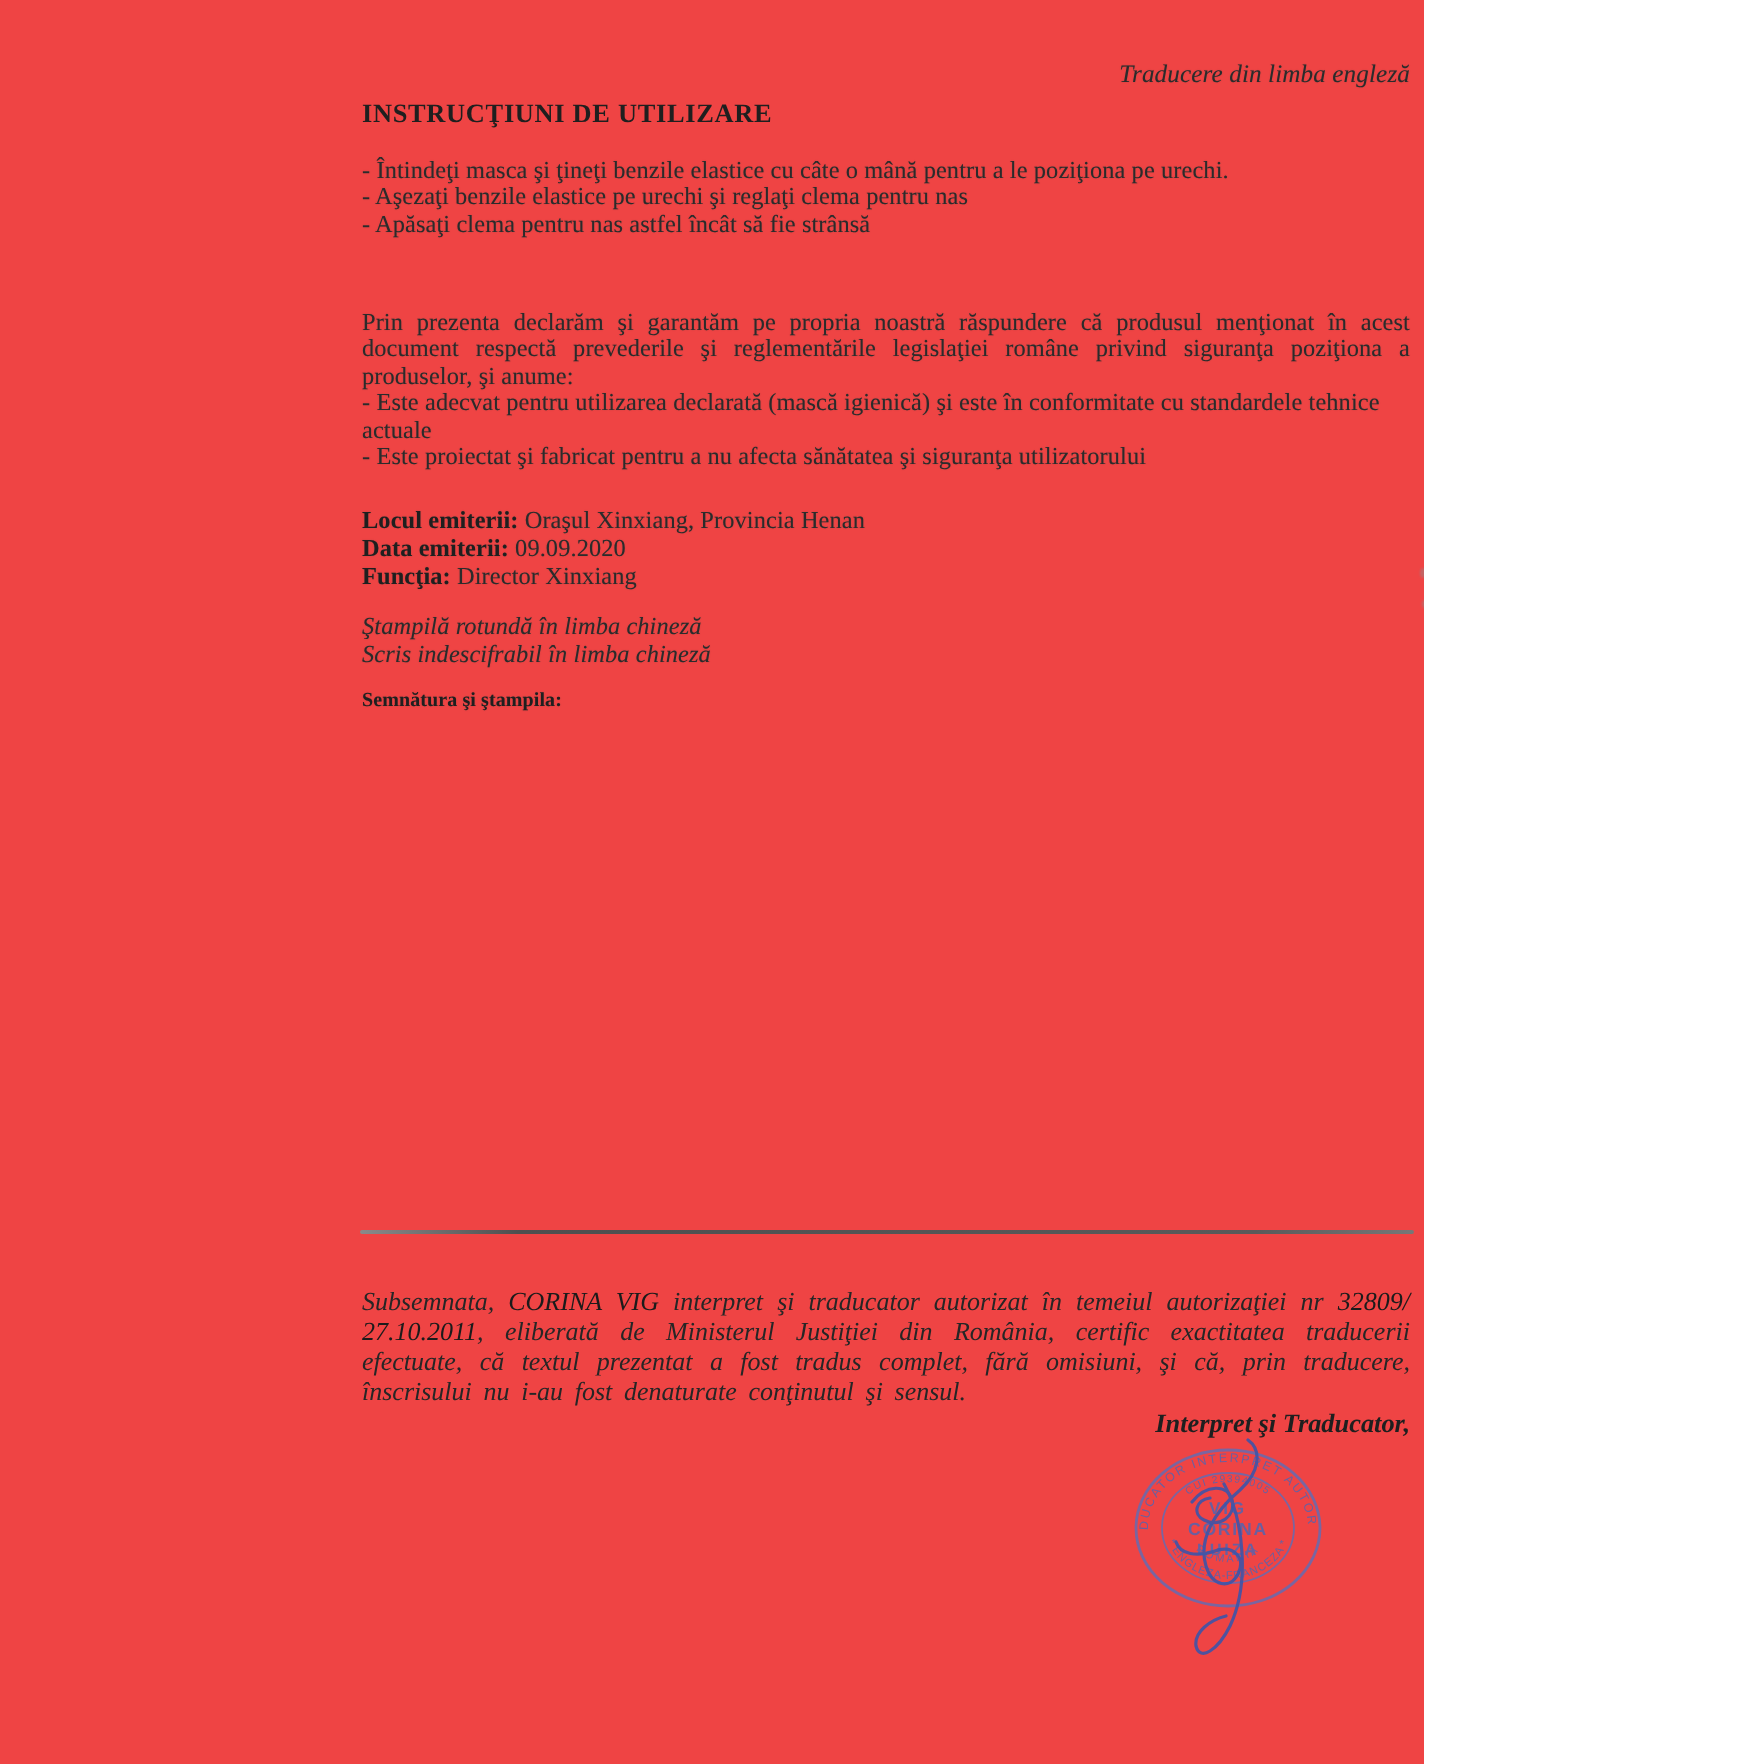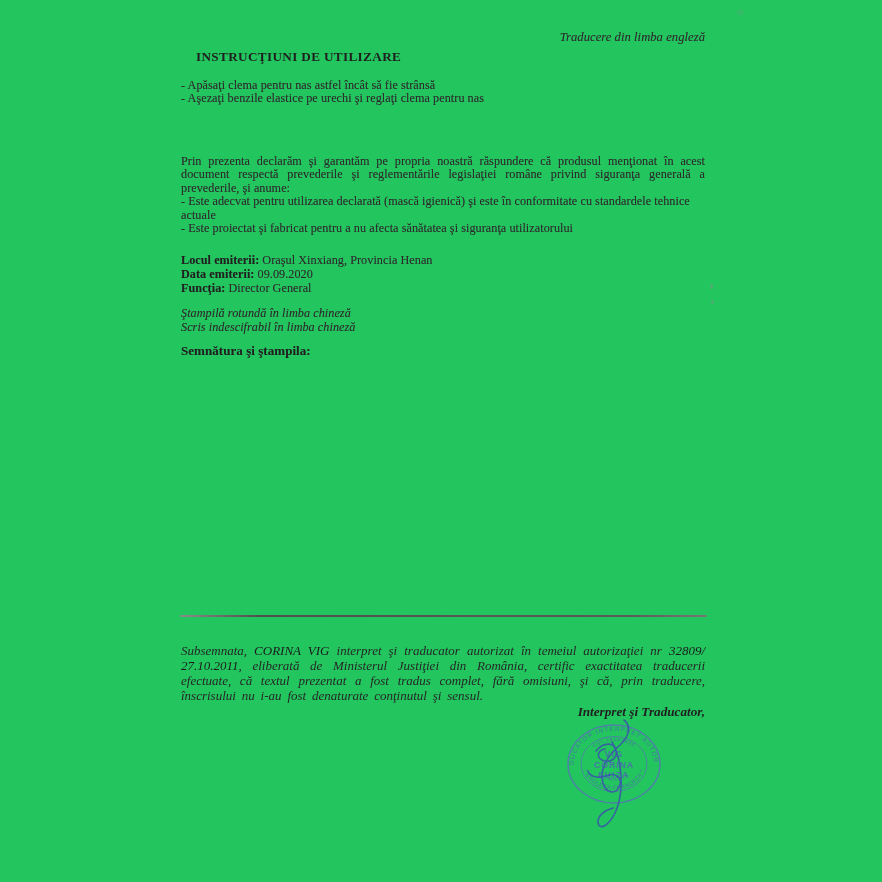--- a/index.html
+++ b/index.html
@@ -1,31 +1,31 @@
 <!DOCTYPE html>
 <html><head>
 <meta charset="utf-8">
 <style>
   html,body{margin:0;padding:0;background:#ffffff;}
   .page{
-    position:relative;width:882px;height:882px;background:#22c55e;overflow:hidden;
+    position:relative;width:712px;height:882px;background:#ef4444;overflow:hidden;
     font-family:"Liberation Serif","DejaVu Serif",serif;color:#2b2b2b;
   }
   .abs{position:absolute;left:181px;width:524px;}
   .txt{font-size:12.2px;line-height:13.4px;letter-spacing:.05px;
        text-shadow:0 0 .6px rgba(70,70,70,.45);}
   .translation-note{top:31px;text-align:right;font-style:italic;font-size:12.6px;}
-  .doc-title{top:49px;font-weight:bold;font-size:13.2px;letter-spacing:.35px;color:#1f1f1f;margin-left:15px;}
+  .doc-title{top:49px;font-weight:bold;font-size:13.2px;letter-spacing:.35px;color:#1f1f1f;}
   .instructions{top:79px;}
   .just{text-align:justify;}
   .declaration{top:155px;}
   .issuance{top:254px;line-height:13.9px;}
   .issuance b{font-weight:bold;color:#1f1f1f;}
   .stamp-notes{top:290px;font-style:italic;line-height:14px;margin-top:16px;}
-  .sig-label{top:344px;font-weight:bold;font-size:13px;color:#1f1f1f;}
+  .sig-label{top:344px;font-weight:bold;font-size:10px;color:#1f1f1f;}
   .separator{position:absolute;left:180px;top:615px;width:527px;height:2px;
     background:linear-gradient(to right,#8a8a8a,#4f4f4f 15%,#5a5a5a 85%,#777);border-radius:1px;}
   .certification{top:631px;font-style:italic;font-size:13px;line-height:14.9px;
     text-align:justify;word-spacing:2.6px;color:#262626;}
   .certification .b{font-weight:normal;color:#1b1b1b;}
   .closing{top:704px;text-align:right;font-weight:bold;font-style:italic;font-size:13.2px;color:#1f1f1f;}
   .stamp-svg{position:absolute;left:552px;top:712px;width:130px;height:130px;}
   .stamp-svg text{font-family:"Liberation Sans","DejaVu Sans",sans-serif;}
   .speck{position:absolute;background:#8e8e8e;border-radius:50%;}
   .speck-a{left:737px;top:10px;width:7px;height:5px;opacity:.22;filter:blur(1.2px);}
@@ -35,34 +35,35 @@
 </head>
 <body>
 
 <div class="page">
 
   <div class="abs txt translation-note">Traducere din limba engleză</div>
 
   <div class="abs doc-title">INSTRUCŢIUNI DE UTILIZARE</div>
 
   <div class="abs txt instructions">
+    <div>- Întindeţi masca şi ţineţi benzile elastice cu câte o mână pentru a le poziţiona pe urechi.</div>
+    <div>- Aşezaţi benzile elastice pe urechi şi reglaţi clema pentru nas</div>
     <div>- Apăsaţi clema pentru nas astfel încât să fie strânsă</div>
-    <div>- Aşezaţi benzile elastice pe urechi şi reglaţi clema pentru nas</div>
   </div>
 
   <div class="abs txt declaration">
-    <div class="just">Prin prezenta declarăm şi garantăm pe propria noastră răspundere că produsul menţionat în acest document respectă prevederile şi reglementările legislaţiei române privind siguranţa generală a prevederile, şi anume:</div>
+    <div class="just">Prin prezenta declarăm şi garantăm pe propria noastră răspundere că produsul menţionat în acest document respectă prevederile şi reglementările legislaţiei române privind siguranţa poziţiona a produselor, şi anume:</div>
     <div>- Este adecvat pentru utilizarea declarată (mască igienică) şi este în conformitate cu standardele tehnice actuale</div>
     <div>- Este proiectat şi fabricat pentru a nu afecta sănătatea şi siguranţa utilizatorului</div>
   </div>
 
   <div class="abs txt issuance">
     <div><b>Locul emiterii:</b><span> Oraşul Xinxiang, Provincia Henan</span></div>
     <div><b>Data emiterii:</b><span> 09.09.2020</span></div>
-    <div><b>Funcţia:</b><span> Director General</span></div>
+    <div><b>Funcţia:</b><span> Director Xinxiang</span></div>
   </div>
 
   <div class="abs txt stamp-notes">
     <div>Ştampilă rotundă în limba chineză</div>
     <div>Scris indescifrabil în limba chineză</div>
   </div>
 
   <div class="abs txt sig-label">Semnătura şi ştampila:</div>
 
   <div class="separator"></div>

